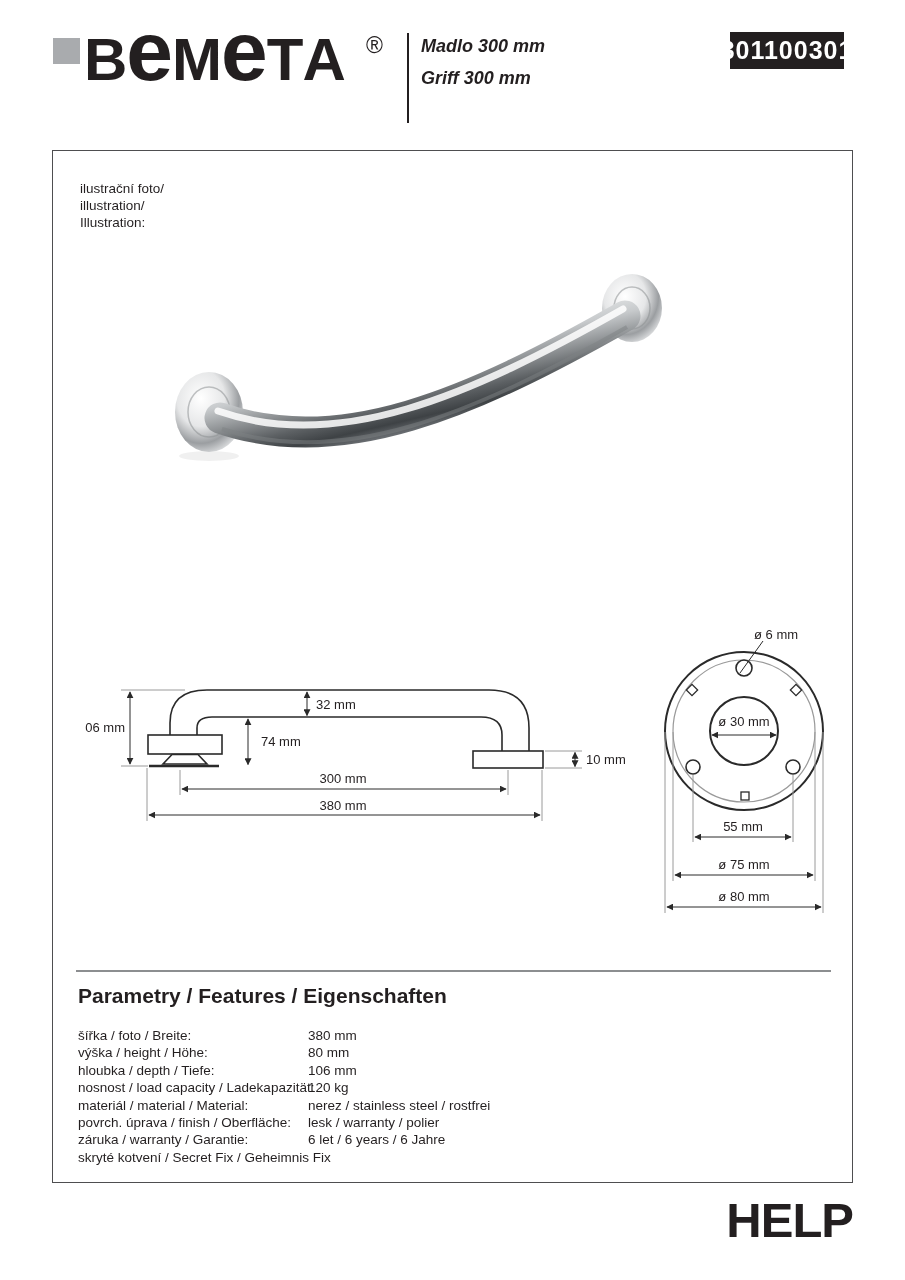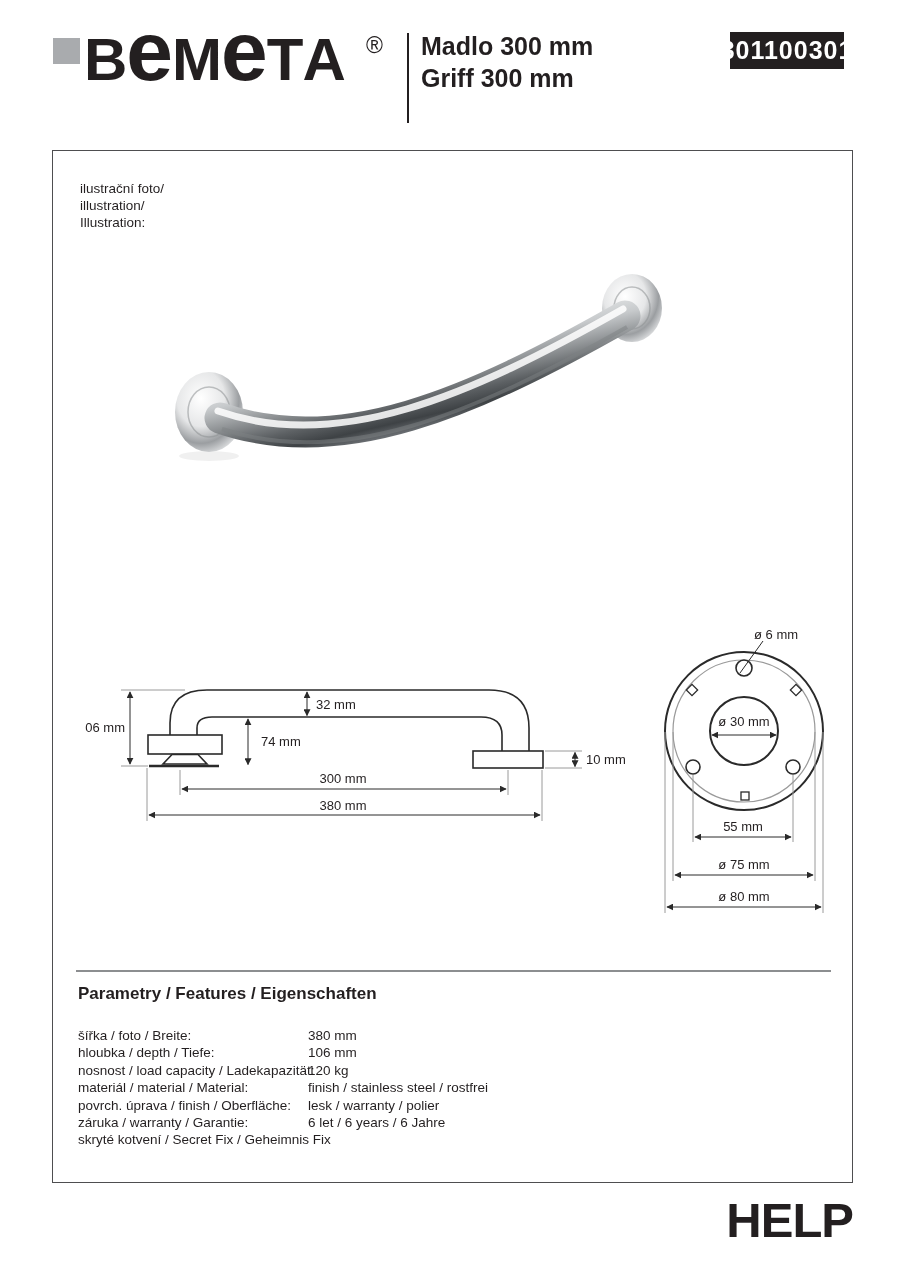--- a/index.html
+++ b/index.html
@@ -11,36 +11,36 @@
 
   
   .logo-square { left:53px; top:38px; width:27px; height:26px; background:#a9abae; }
   .logo { left:84px; top:9px; display:flex; align-items:baseline; letter-spacing:-1px;
           font-weight:700; white-space:nowrap; }
   .logo .lt  { font-size:60px; line-height:1; }
   .logo .lt.e { font-size:84px; line-height:1; }
   .logo-reg { left:366px; top:32px; font-size:23px; font-weight:400; }
   .header-divider { left:407px; top:33px; width:2px; height:90px; background:#231f20; }
   .titles { left:421px; top:30px; }
-  .titles div { font-size:25px; font-weight:700; line-height:32px; }
+  .titles div { font-size:18px; font-weight:700; line-height:32px;font-style:italic; }
   .code-badge { left:730px; top:32px; width:114px; height:37px; background:#231f20;
                 color:#ffffff; font-size:25px; font-weight:700; letter-spacing:1px;
                 display:flex; align-items:center; justify-content:center; }
 
   
   .main-box { left:52px; top:150px; width:799px; height:1031px; border:1.5px solid #4e4e50; }
 
   .illus-note { left:80px; top:180px; font-size:13.5px; line-height:17px; }
 
   .photo-svg  { left:170px; top:272px; }
   .side-svg   { left:85px;  top:625px; }
   .circle-svg { left:650px; top:615px; }
 
   .params-sep { left:76px; top:970px; width:755px; height:1.5px; background:#8c8e90; }
-  .params-heading { left:78px; top:984px; font-size:17px; font-weight:700; }
+  .params-heading { left:78px; top:984px; font-size:21px; font-weight:700; }
   .params { left:78px; top:1027px; font-size:13.5px; }
   .params .row { line-height:17.4px; white-space:nowrap; }
   .params .lbl { display:inline-block; width:230px; }
 
   .help { right:52px; top:1192px; font-size:49px; font-weight:700; letter-spacing:-1px; }
 
   svg text { font-family:"Liberation Sans", sans-serif; font-size:13px; fill:#231f20; }
 </style>
 </head>
 <body>
@@ -179,27 +179,30 @@
 </svg>
 
 <div class="abs params-sep"></div>
 <div class="abs params-heading">Parametry / Features / Eigenschaften</div>
 
 <div class="abs params">
   <div class="row">
     <span class="lbl">šířka / foto / Breite:</span><span class="val">380 mm</span>
   </div>
   <div class="row">
+    <span class="lbl">výška / height / Höhe:</span><span class="val">80 mm</span>
+  </div>
+  <div class="row">
     <span class="lbl">hloubka / depth / Tiefe:</span><span class="val">106 mm</span>
   </div>
   <div class="row">
     <span class="lbl">nosnost / load capacity / Ladekapazität:</span><span class="val">120 kg</span>
   </div>
   <div class="row">
-    <span class="lbl">materiál / material / Material:</span><span class="val">finish / stainless steel / rostfrei</span>
+    <span class="lbl">materiál / material / Material:</span><span class="val">nerez / stainless steel / rostfrei</span>
   </div>
   <div class="row">
     <span class="lbl">povrch. úprava / finish / Oberfläche:</span><span class="val">lesk / warranty / polier</span>
   </div>
   <div class="row">
     <span class="lbl">záruka / warranty / Garantie:</span><span class="val">6 let / 6 years / 6 Jahre</span>
   </div>
   <div class="row">
     <span class="lbl">skryté kotvení / Secret Fix / Geheimnis Fix</span><span class="val"></span>
   </div>

